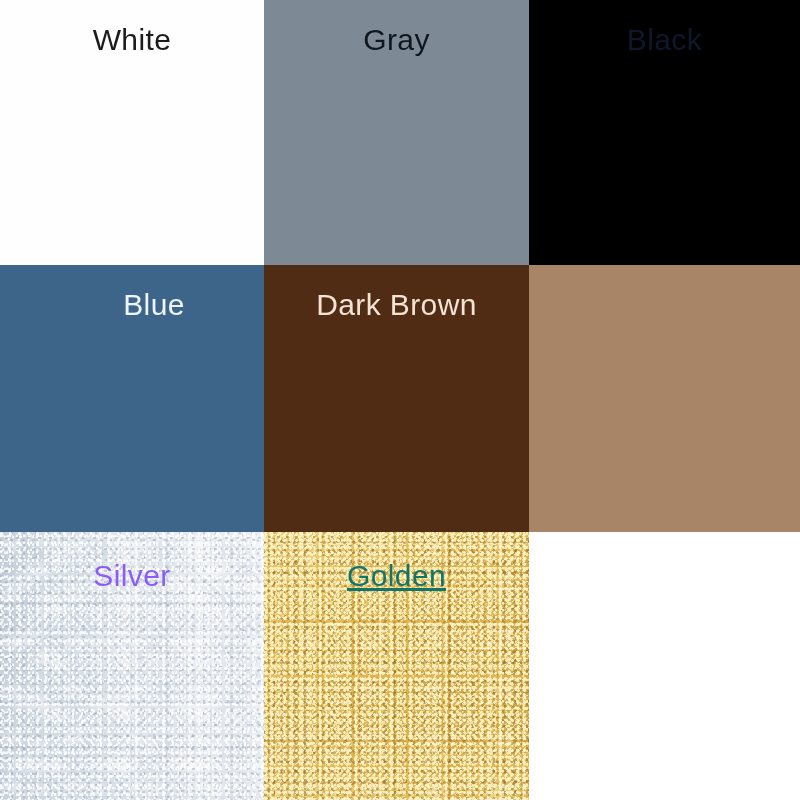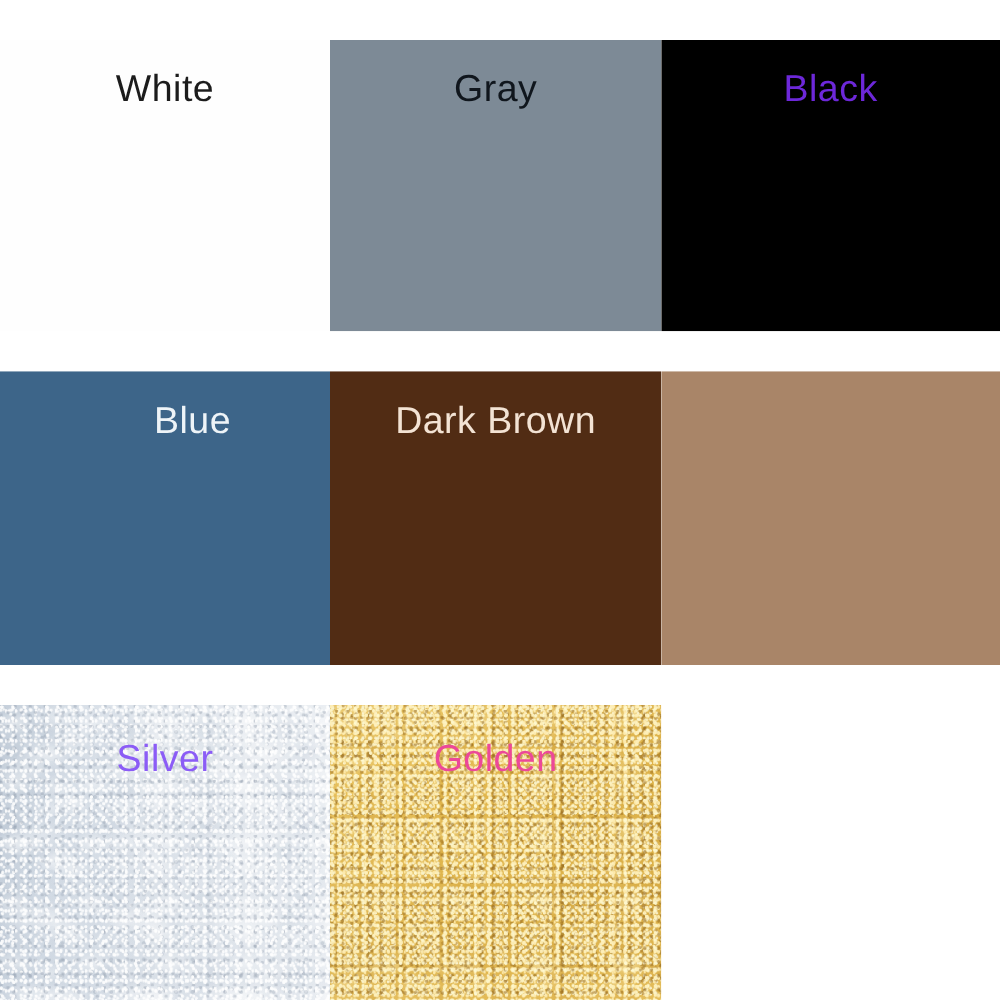--- a/index.html
+++ b/index.html
@@ -20,21 +20,20 @@
     grid-template-columns: 264px 265px 271px;
     grid-template-rows: 265px 267px 268px;
     overflow: hidden;
     background: #ffffff;
   }
 
   .swatch {
     position: relative;
     overflow: hidden;
     display: block;
-    margin-top: 32px;
   }
 
   
   .swatch-fill {
     position: absolute;
     inset: 0;
     z-index: 0;
   }
 
   
@@ -180,21 +179,21 @@
     <div class="swatch-label" style="color: rgb(28, 28, 28);">White</div>
   </div>
 
   <div class="swatch r1 c2">
     <div class="swatch-fill" style="background-color: rgb(125, 138, 150);"></div>
     <div class="swatch-label" style="color: rgb(16, 22, 29);">Gray</div>
   </div>
 
   <div class="swatch r1 c3">
     <div class="swatch-fill" style="background-color: rgb(0, 0, 0);"></div>
-    <div class="swatch-label" style="color: #6d28d9;">Black</div>
+    <div class="swatch-label" style="color: #0f172a;">Black</div>
   </div>
 
   <div class="swatch r2 c1">
     <div class="swatch-fill" style="background-color: rgb(61, 101, 137);"></div>
     <div class="swatch-label" style="color: rgb(238, 244, 248); padding-left: 44px;">Blue</div>
   </div>
 
 
   <div class="swatch r2 c3">
     <div class="swatch-fill" style="background-color: rgb(81, 44, 20);"></div>
@@ -211,16 +210,16 @@
     <div class="swatch-texture tex-silver-clumps"></div>
     <div class="swatch-texture tex-silver-grain"></div>
     <div class="swatch-label" style="color: #8b5cf6;">Silver</div>
   </div>
 
   <div class="swatch r3 c3">
     <div class="swatch-fill" style="background-color: rgb(227, 185, 79);"></div>
     <div class="swatch-texture tex-gold-shade"></div>
     <div class="swatch-texture tex-gold-clumps"></div>
     <div class="swatch-texture tex-gold-grain"></div>
-    <div class="swatch-label" style="color: #ec4899;">Golden</div>
+    <div class="swatch-label" style="color: #0f766e; text-decoration: underline;">Golden</div>
   </div>
 
 </div>
 
 </body></html>

